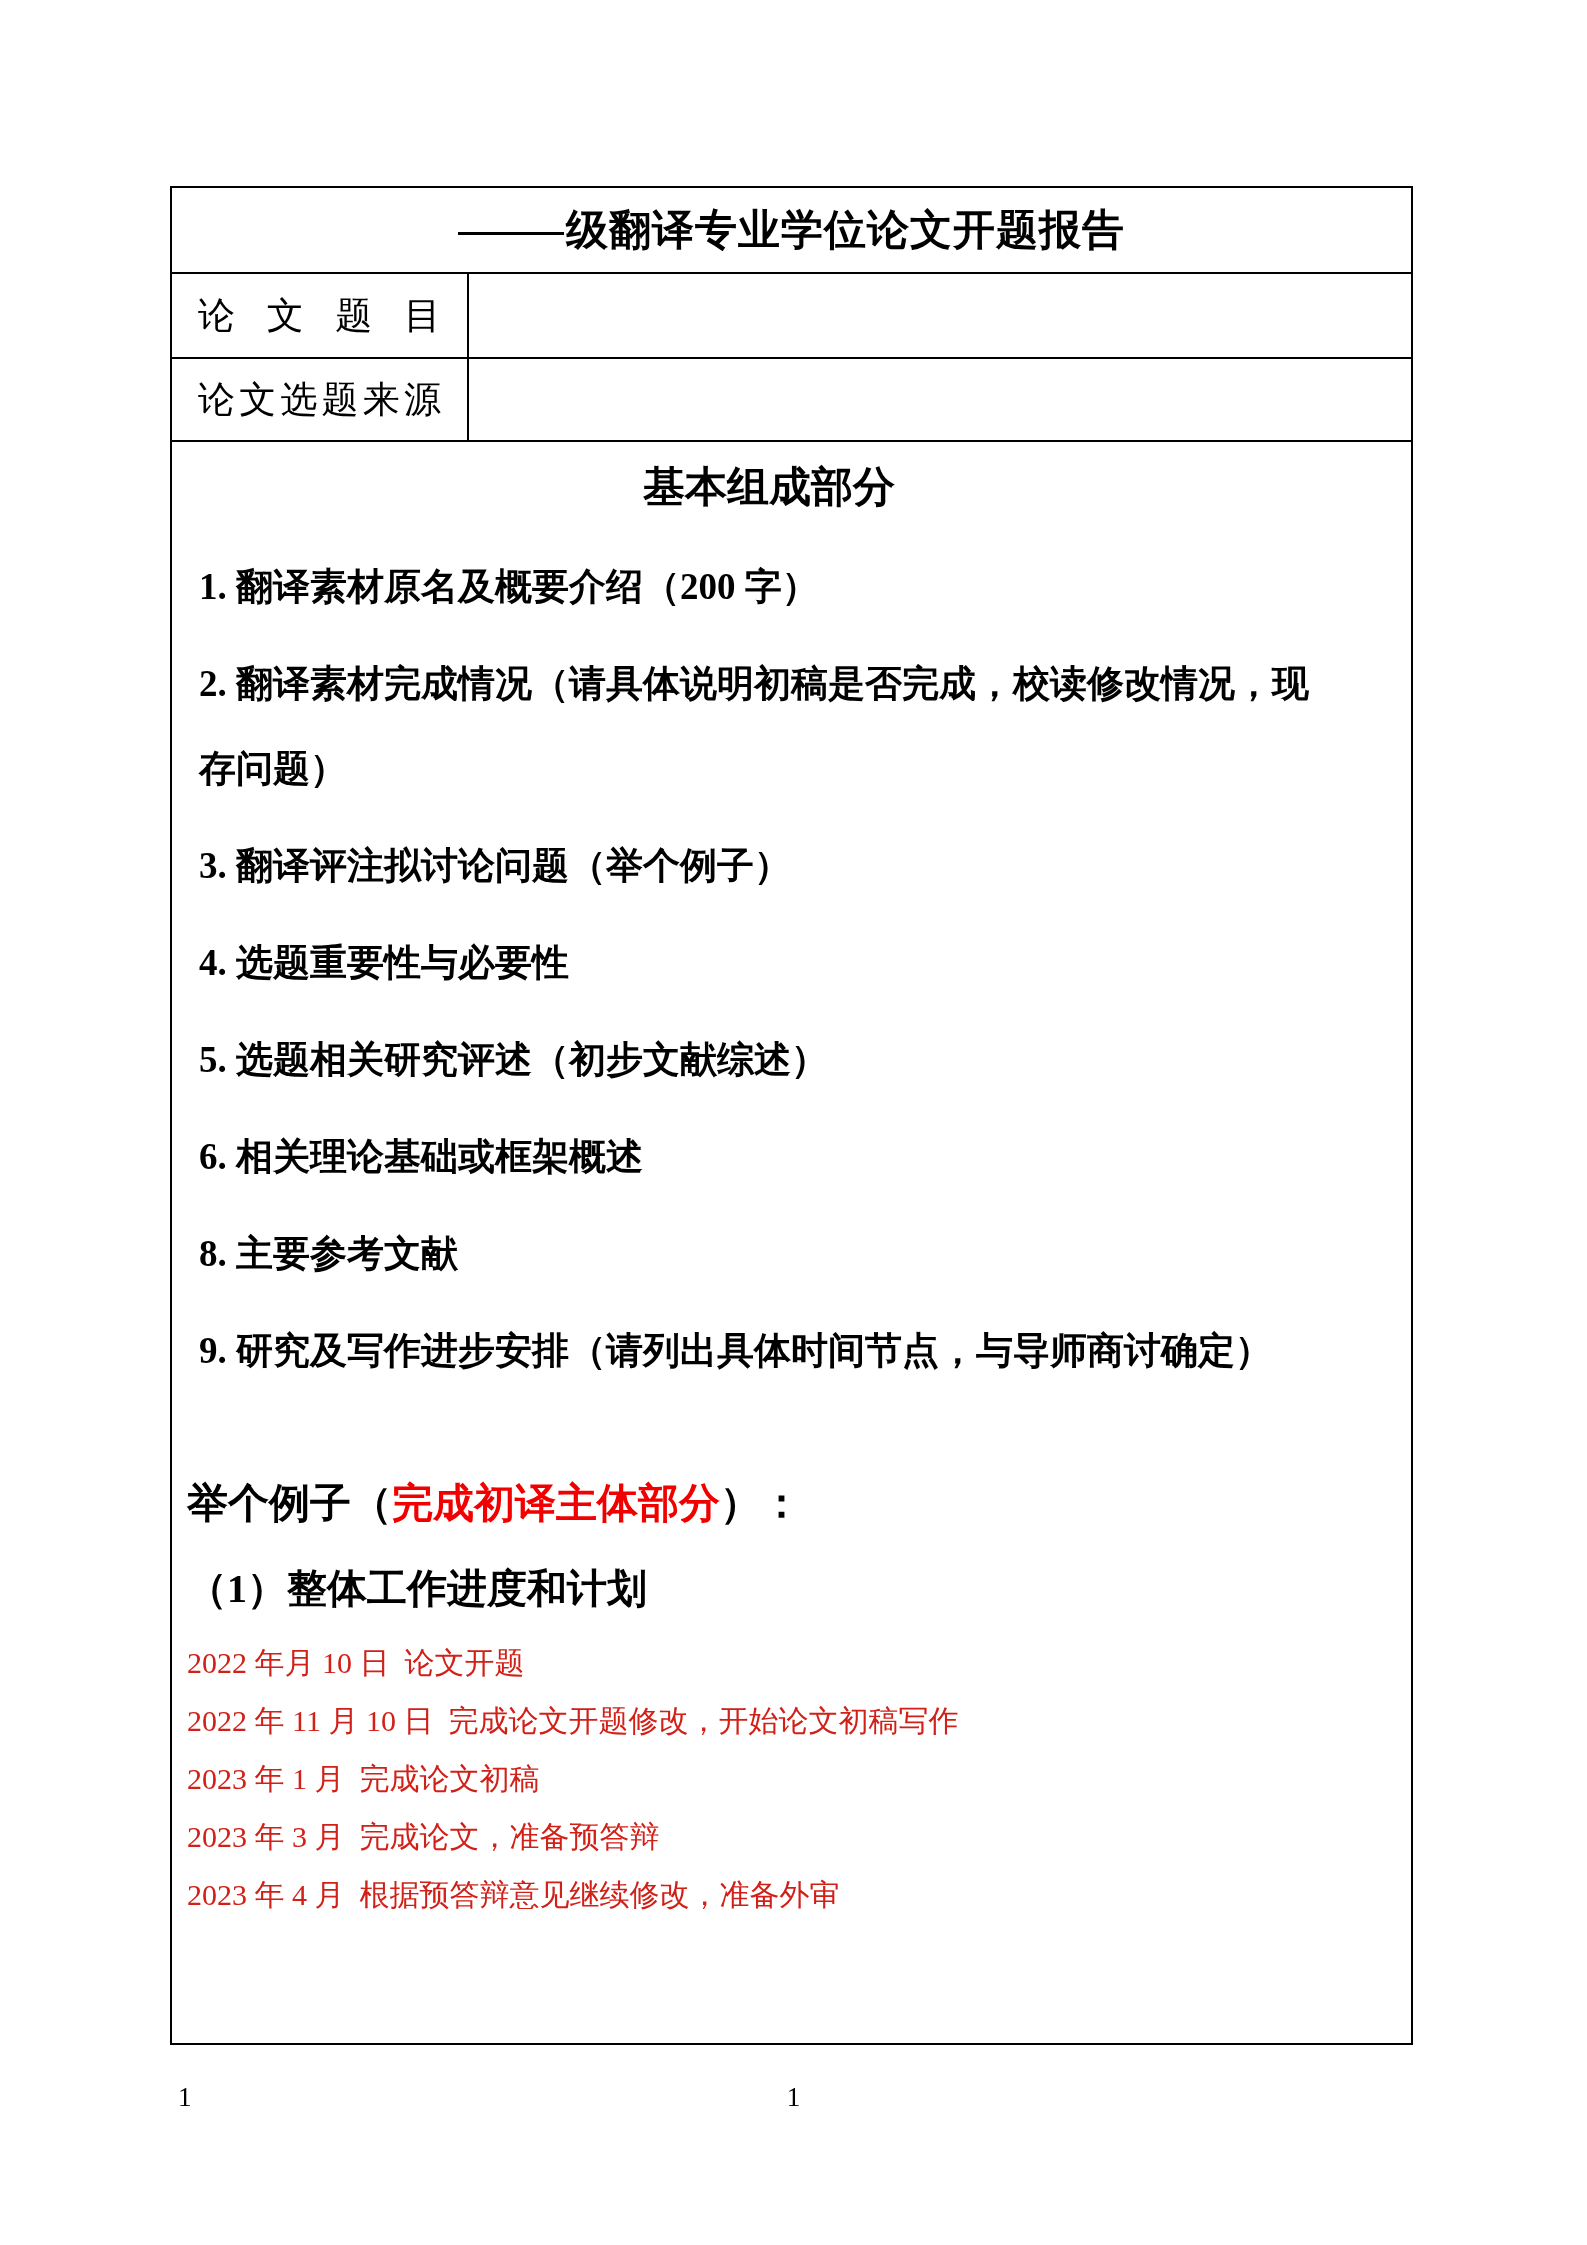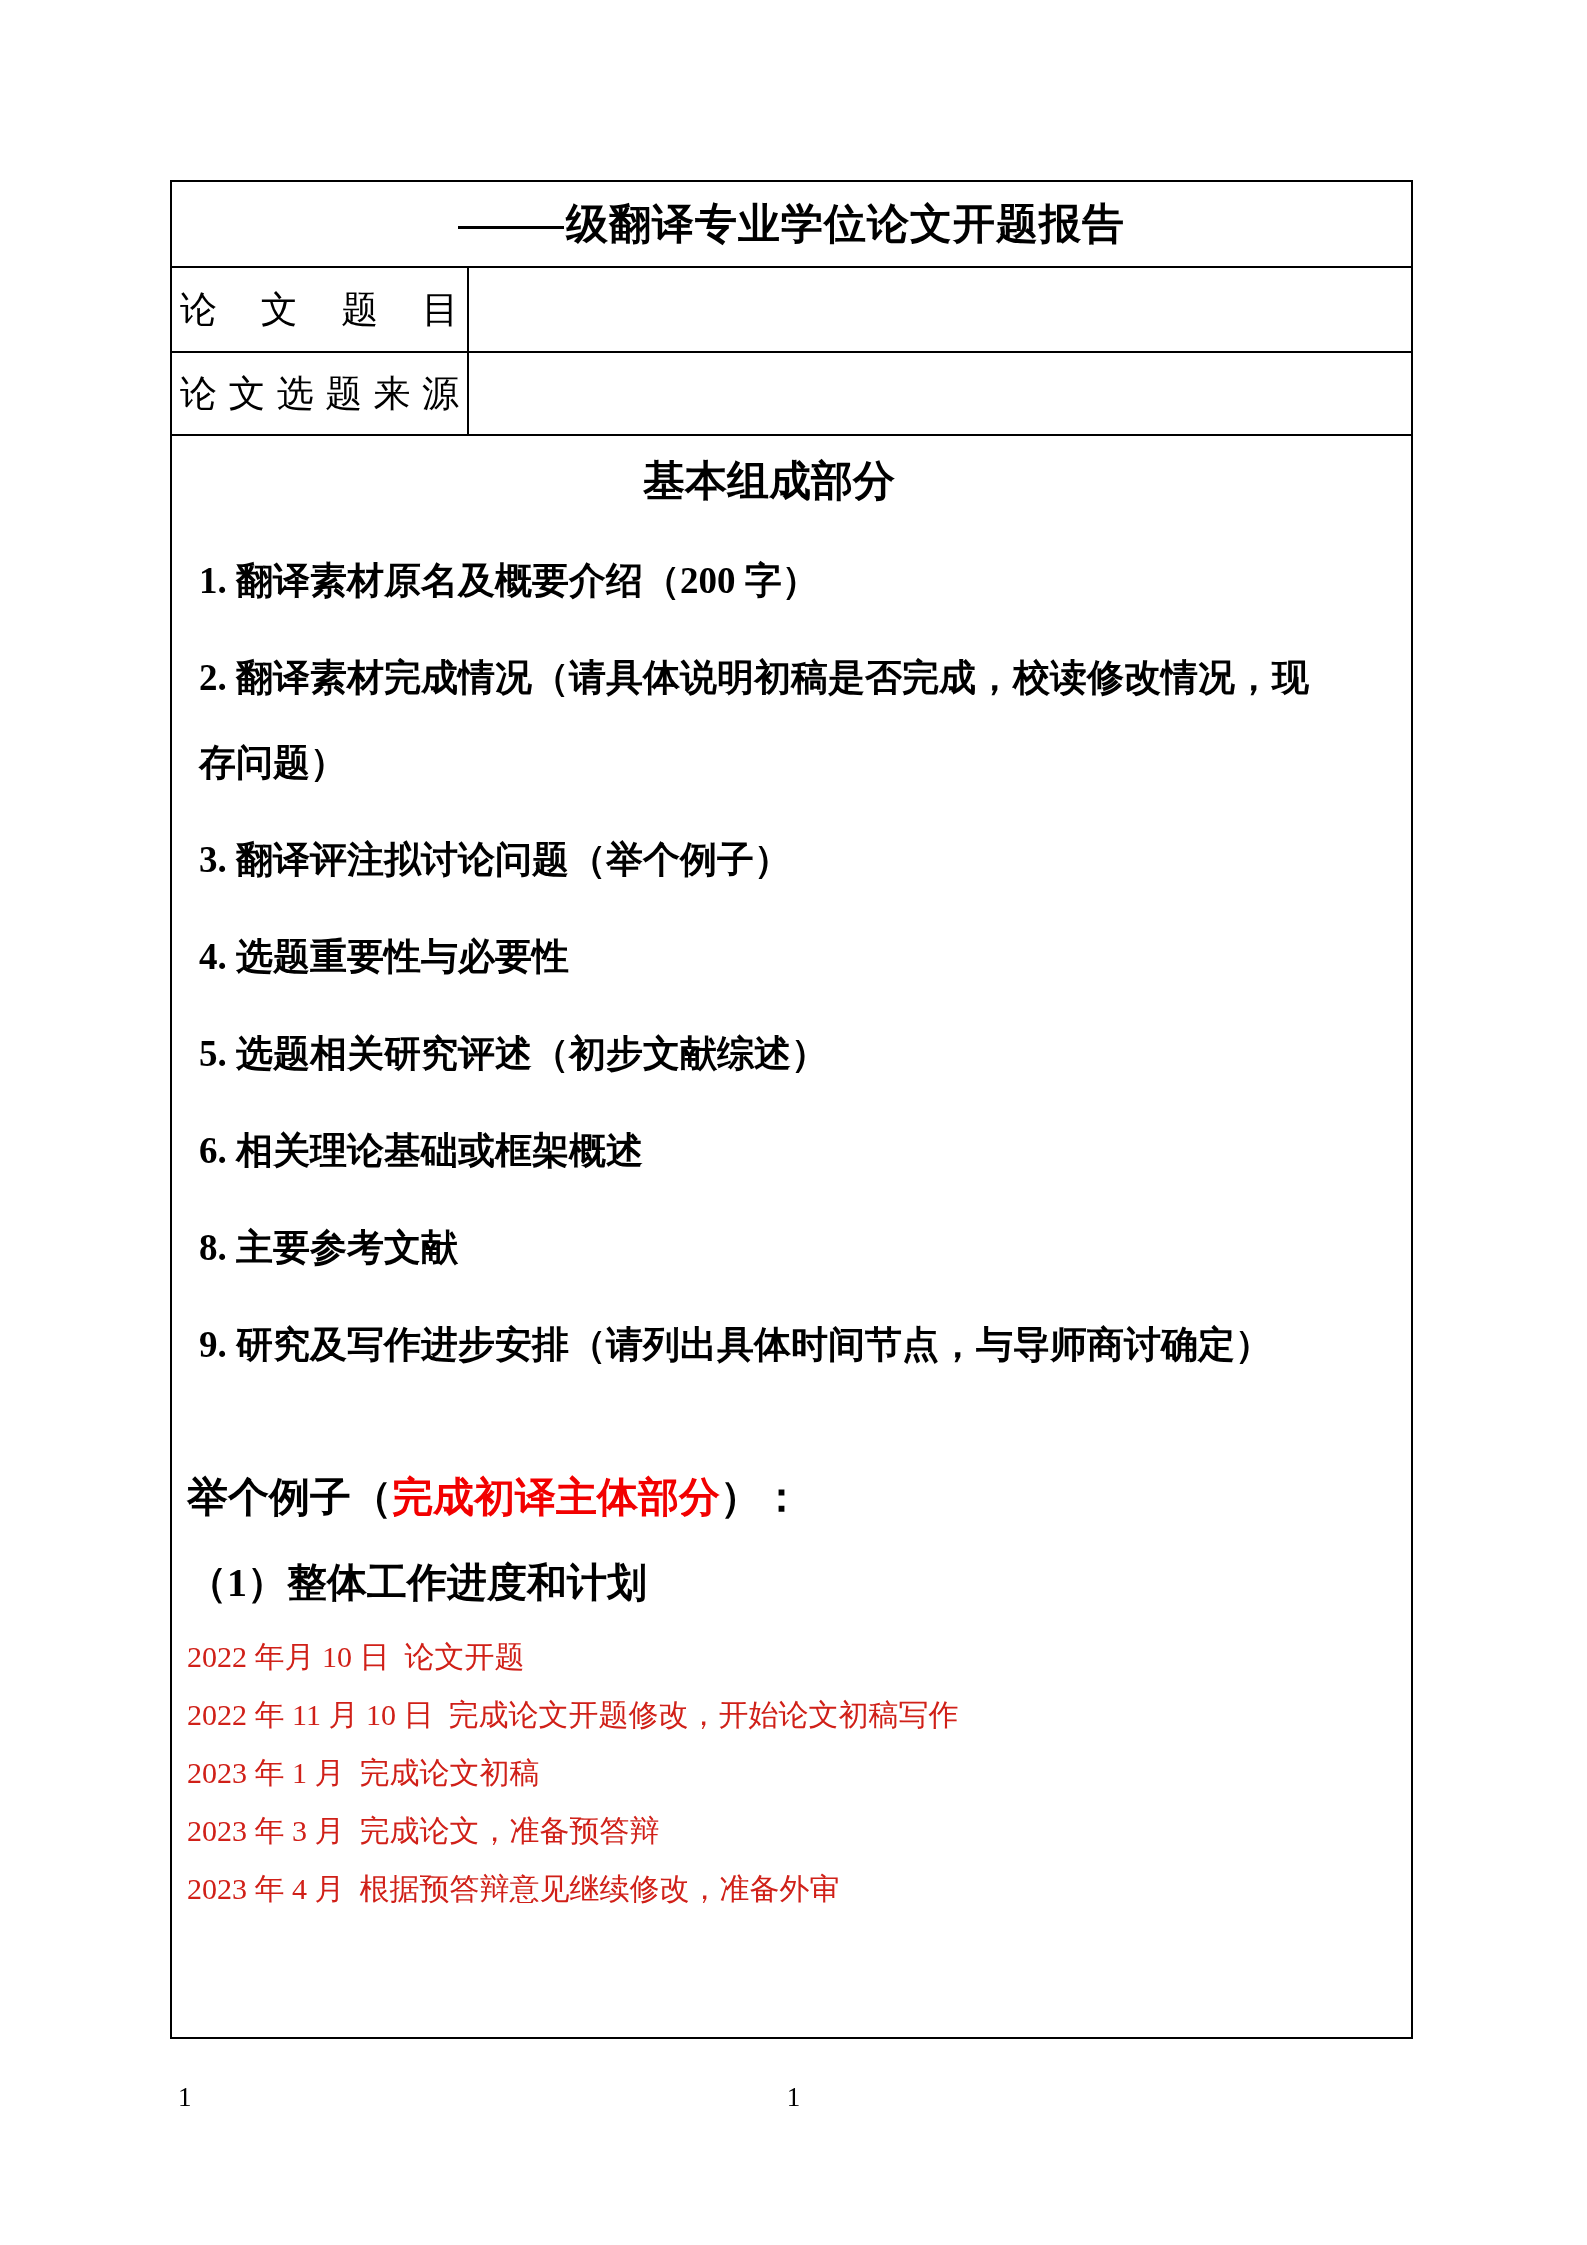--- a/index.html
+++ b/index.html
@@ -2,38 +2,38 @@
 <html style="--hl-red: #f20000; --sched-red: #d02018;"><head>
 <meta charset="utf-8">
 <style>
   html,body{margin:0;padding:0;background:#ffffff;}
   .page{
     position:relative;width:1587px;height:2245px;background:#fff;
     font-family:"Liberation Serif","DejaVu Serif",serif;color:#000;
     overflow:hidden;
   }
   .report-table{
-    position:absolute;left:170px;top:180px;width:1243px;
+    position:absolute;left:170px;top:186px;width:1243px;
     border:2px solid #000;box-sizing:border-box;background:#fff;
   }
   .trow{display:flex;box-sizing:border-box;border-top:2px solid #000;}
   .trow.first{border-top:none;}
   .title-row{
     height:84px;align-items:center;justify-content:center;
     font-size:42px;font-weight:bold;letter-spacing:1px;
   }
   .blank-line{
     display:inline-block;width:106px;height:6px;
     border-bottom:3px solid #000;margin-right:2px;
   }
   .row2{height:85px;}
   .row3{height:83px;}
   .label-cell{
     width:297px;box-sizing:border-box;border-right:2px solid #000;
-    display:flex;align-items:center;padding:0 8px;
+    display:flex;align-items:center;padding:0 26px;
     font-size:37px;
   }
   .label-cell .jspan{
     display:inline-block;width:100%;
     text-align:justify;text-align-last:justify;
   }
   .value-cell{flex:1;}
   .main-cell{
     height:1603px;box-sizing:border-box;border-top:2px solid #000;
     padding:0 60px 0 15px;overflow:hidden;

